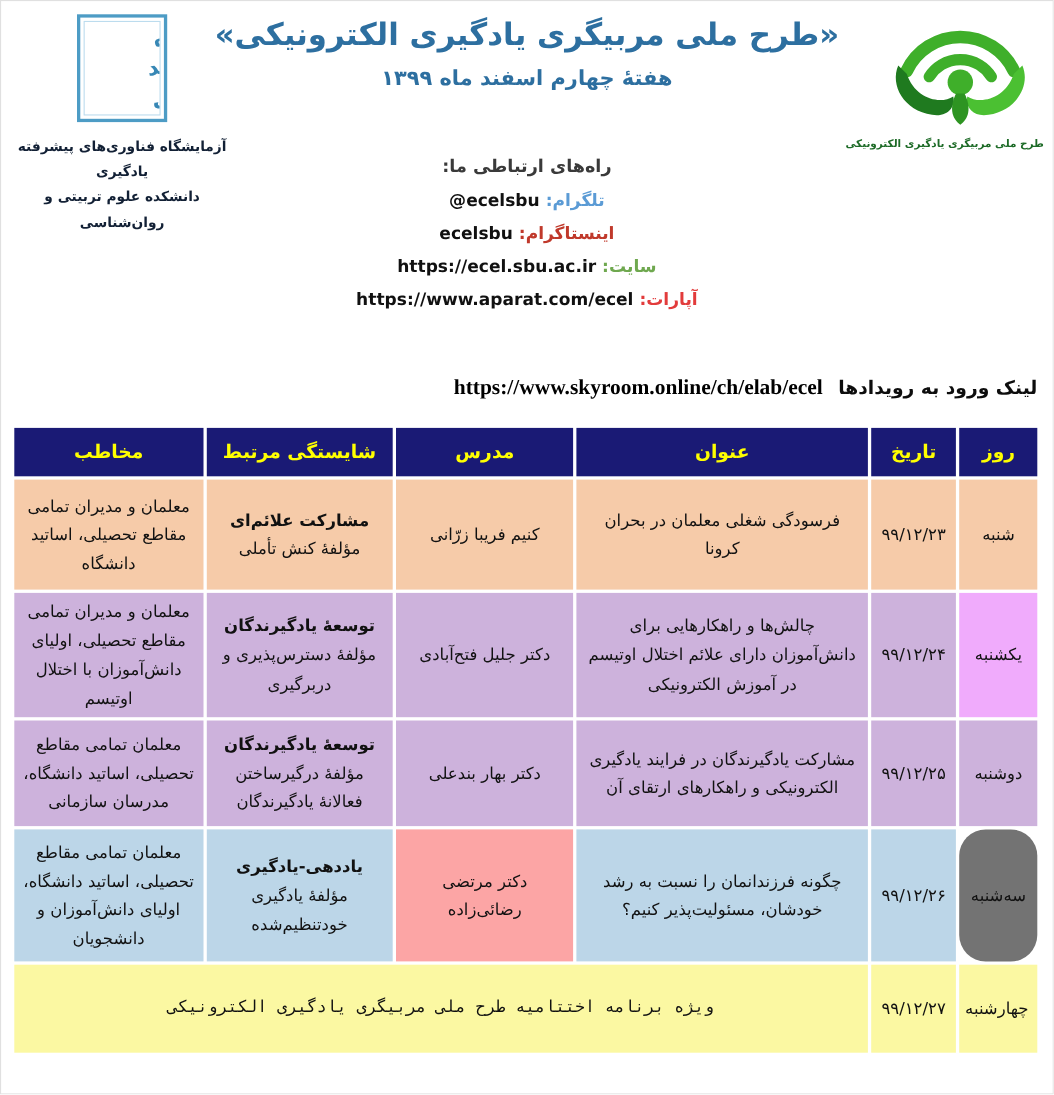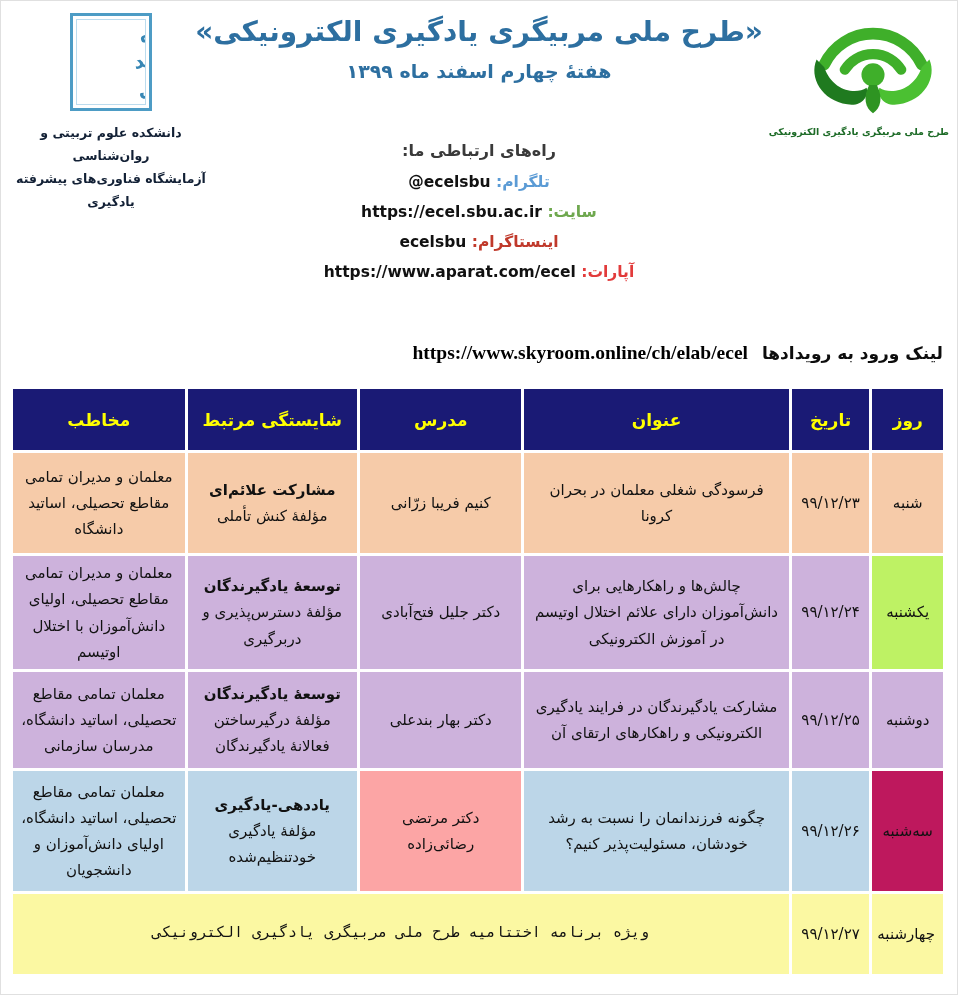--- a/index.html
+++ b/index.html
@@ -56,21 +56,21 @@
 
   
   .sched-table {
     position: absolute; top: 385px; right: 11px;
     border-collapse: separate; border-spacing: 3px;
     table-layout: fixed; width: 936px;
     direction: rtl;
   }
   .sched-table th {
     color: #ffff00; font-size: 17px; font-weight: bold;
-    height: 61px; text-align: center; vertical-align: middle;
+    height: 44px; text-align: center; vertical-align: middle;
   }
   .sched-table td {
     font-size: 15px; color: #111111;
     text-align: center; vertical-align: middle;
     padding: 4px 8px; line-height: 1.75;
   }
   .comp-title { font-weight: bold; display: block; }
   .comp-sub { display: block; }
   .r1 { height: 100px; } .r2 { height: 110px; } .r3 { height: 96px; }
   .r4 { height: 120px; } .r5 { height: 80px; }
@@ -88,22 +88,22 @@
           <svg width="68" height="86" viewBox="0 0 68 86">
             <g fill="#3787b5" font-family="DejaVu Sans, sans-serif" font-weight="bold">
               <text x="64" y="24" font-size="19" text-anchor="end" transform="rotate(-14 64 24)">دانشگاه</text>
               <text x="58" y="50" font-size="20" text-anchor="end" transform="rotate(-10 58 50)">شهید</text>
               <text x="62" y="78" font-size="20" text-anchor="end" transform="rotate(-8 62 78)">بهشتی</text>
             </g>
           </svg>
         </div>
       </div>
       <div class="sbu-caption">
+        <div>آزمایشگاه فناوری‌های پیشرفته یادگیری</div>
         <div>دانشکده علوم تربیتی و روان‌شناسی</div>
-        <div>آزمایشگاه فناوری‌های پیشرفته یادگیری</div>
       </div>
     </div>
 
     <div class="ecel-block">
       <svg width="130" height="118" viewBox="0 0 100 92">
         <path d="M 12 48 A 42 42 0 0 1 88 48" fill="none" stroke="#3faf2a" stroke-width="9" stroke-linecap="round"></path>
         <path d="M 28 52 A 26 26 0 0 1 72 52" fill="none" stroke="#3faf2a" stroke-width="8" stroke-linecap="round"></path>
         <circle cx="50" cy="56" r="9" fill="#3faf2a"></circle>
         <path d="M 6 44 C 0 58 10 76 30 79 C 41 81 47 73 45 66 C 36 72 18 68 12 50 Z" fill="#1f7a1f"></path>
         <path d="M 94 44 C 100 58 90 76 70 79 C 59 81 53 73 55 66 C 64 72 82 68 88 50 Z" fill="#4bc032"></path>
@@ -117,26 +117,26 @@
       <div class="sub-title">هفتۀ چهارم اسفند ماه ۱۳۹۹</div>
     </div>
 
     <div class="contact-block">
       <div class="contact-heading">راه‌های ارتباطی ما:</div>
       <div class="contact-line">
         <span class="c-label" style="color: rgb(91, 155, 213);">تلگرام:</span>
         <span class="c-value">@ecelsbu</span>
       </div>
       <div class="contact-line">
+        <span class="c-label" style="color: rgb(192, 57, 43);">اینستاگرام:</span>
+        <span class="c-value">ecelsbu</span>
+      </div>
+      <div class="contact-line">
         <span class="c-label" style="color: rgb(111, 168, 79);">سایت:</span>
         <span class="c-value">https://ecel.sbu.ac.ir</span>
-      </div>
-      <div class="contact-line">
-        <span class="c-label" style="color: rgb(192, 57, 43);">اینستاگرام:</span>
-        <span class="c-value">ecelsbu</span>
       </div>
       <div class="contact-line">
         <span class="c-label" style="color: rgb(226, 59, 59);">آپارات:</span>
         <span class="c-value">https://www.aparat.com/ecel</span>
       </div>
     </div>
   </div>
 
   <div class="link-row">
     <div class="link-right">
@@ -170,21 +170,21 @@
         <td style="background-color: rgb(246, 203, 169);">۹۹/۱۲/۲۳</td>
         <td style="background-color: rgb(246, 203, 169);">فرسودگی شغلی معلمان در بحران کرونا</td>
         <td style="background-color: rgb(246, 203, 169);">کنیم فریبا زرّانی</td>
         <td style="background-color: rgb(246, 203, 169);">
           <span class="comp-title">مشارکت علائم‌ای</span>
           <span class="comp-sub">مؤلفۀ کنش تأملی</span>
         </td>
         <td style="background-color: rgb(246, 203, 169);">معلمان و مدیران تمامی مقاطع تحصیلی، اساتید دانشگاه</td>
       </tr>
       <tr class="r2">
-        <td style="background-color: #bef264;">یکشنبه</td>
+        <td style="background-color: #f0abfc;">یکشنبه</td>
         <td style="background-color: rgb(205, 178, 220);">۹۹/۱۲/۲۴</td>
         <td style="background-color: rgb(205, 178, 220);">چالش‌ها و راهکارهایی برای دانش‌آموزان دارای علائم اختلال اوتیسم در آموزش الکترونیکی</td>
         <td style="background-color: rgb(205, 178, 220);">دکتر جلیل فتح‌آبادی</td>
         <td style="background-color: rgb(205, 178, 220);">
           <span class="comp-title">توسعۀ یادگیرندگان</span>
           <span class="comp-sub">مؤلفۀ دسترس‌پذیری و دربرگیری</span>
         </td>
         <td style="background-color: rgb(205, 178, 220);">معلمان و مدیران تمامی مقاطع تحصیلی، اولیای دانش‌آموزان با اختلال اوتیسم</td>
       </tr>
       <tr class="r3">
@@ -192,21 +192,21 @@
         <td style="background-color: rgb(205, 178, 220);">۹۹/۱۲/۲۵</td>
         <td style="background-color: rgb(205, 178, 220);">مشارکت یادگیرندگان در فرایند یادگیری الکترونیکی و راهکارهای ارتقای آن</td>
         <td style="background-color: rgb(205, 178, 220);">دکتر بهار بندعلی</td>
         <td style="background-color: rgb(205, 178, 220);">
           <span class="comp-title">توسعۀ یادگیرندگان</span>
           <span class="comp-sub">مؤلفۀ درگیرساختن فعالانۀ یادگیرندگان</span>
         </td>
         <td style="background-color: rgb(205, 178, 220);">معلمان تمامی مقاطع تحصیلی، اساتید دانشگاه، مدرسان سازمانی</td>
       </tr>
       <tr class="r4">
-        <td style="background-color: #be185d;">سه‌شنبه</td>
+        <td style="background-color: #737373; border-radius: 24px;">سه‌شنبه</td>
         <td style="background-color: rgb(188, 214, 232);">۹۹/۱۲/۲۶</td>
         <td style="background-color: rgb(188, 214, 232);">چگونه فرزندانمان را نسبت به رشد خودشان، مسئولیت‌پذیر کنیم؟</td>
         <td style="background-color: #fca5a5;">دکتر مرتضی رضائی‌زاده</td>
         <td style="background-color: rgb(188, 214, 232);">
           <span class="comp-title">یاددهی-یادگیری</span>
           <span class="comp-sub">مؤلفۀ یادگیری خودتنظیم‌شده</span>
         </td>
         <td style="background-color: rgb(188, 214, 232);">معلمان تمامی مقاطع تحصیلی، اساتید دانشگاه، اولیای دانش‌آموزان و دانشجویان</td>
       </tr>
       <tr class="r5">

